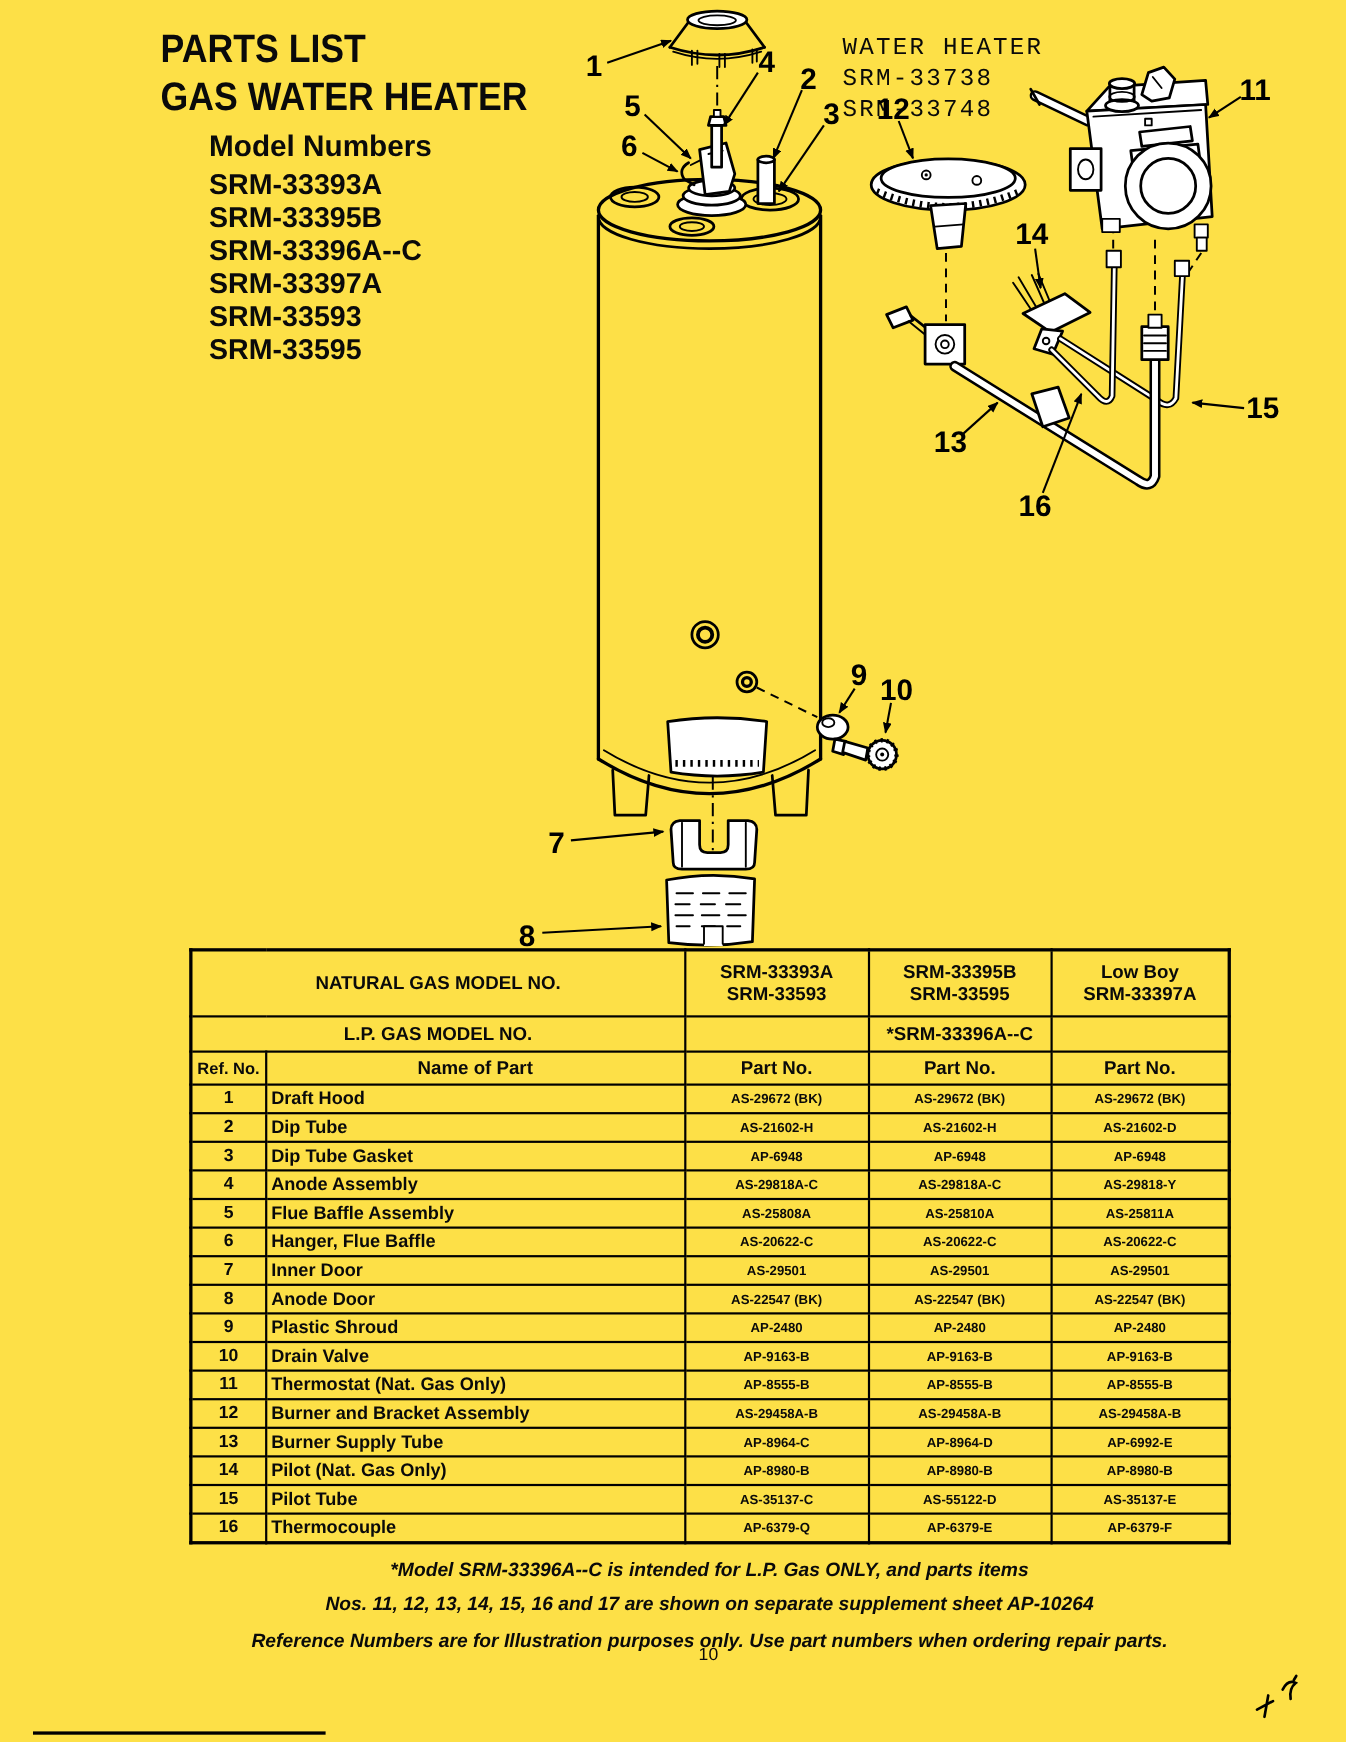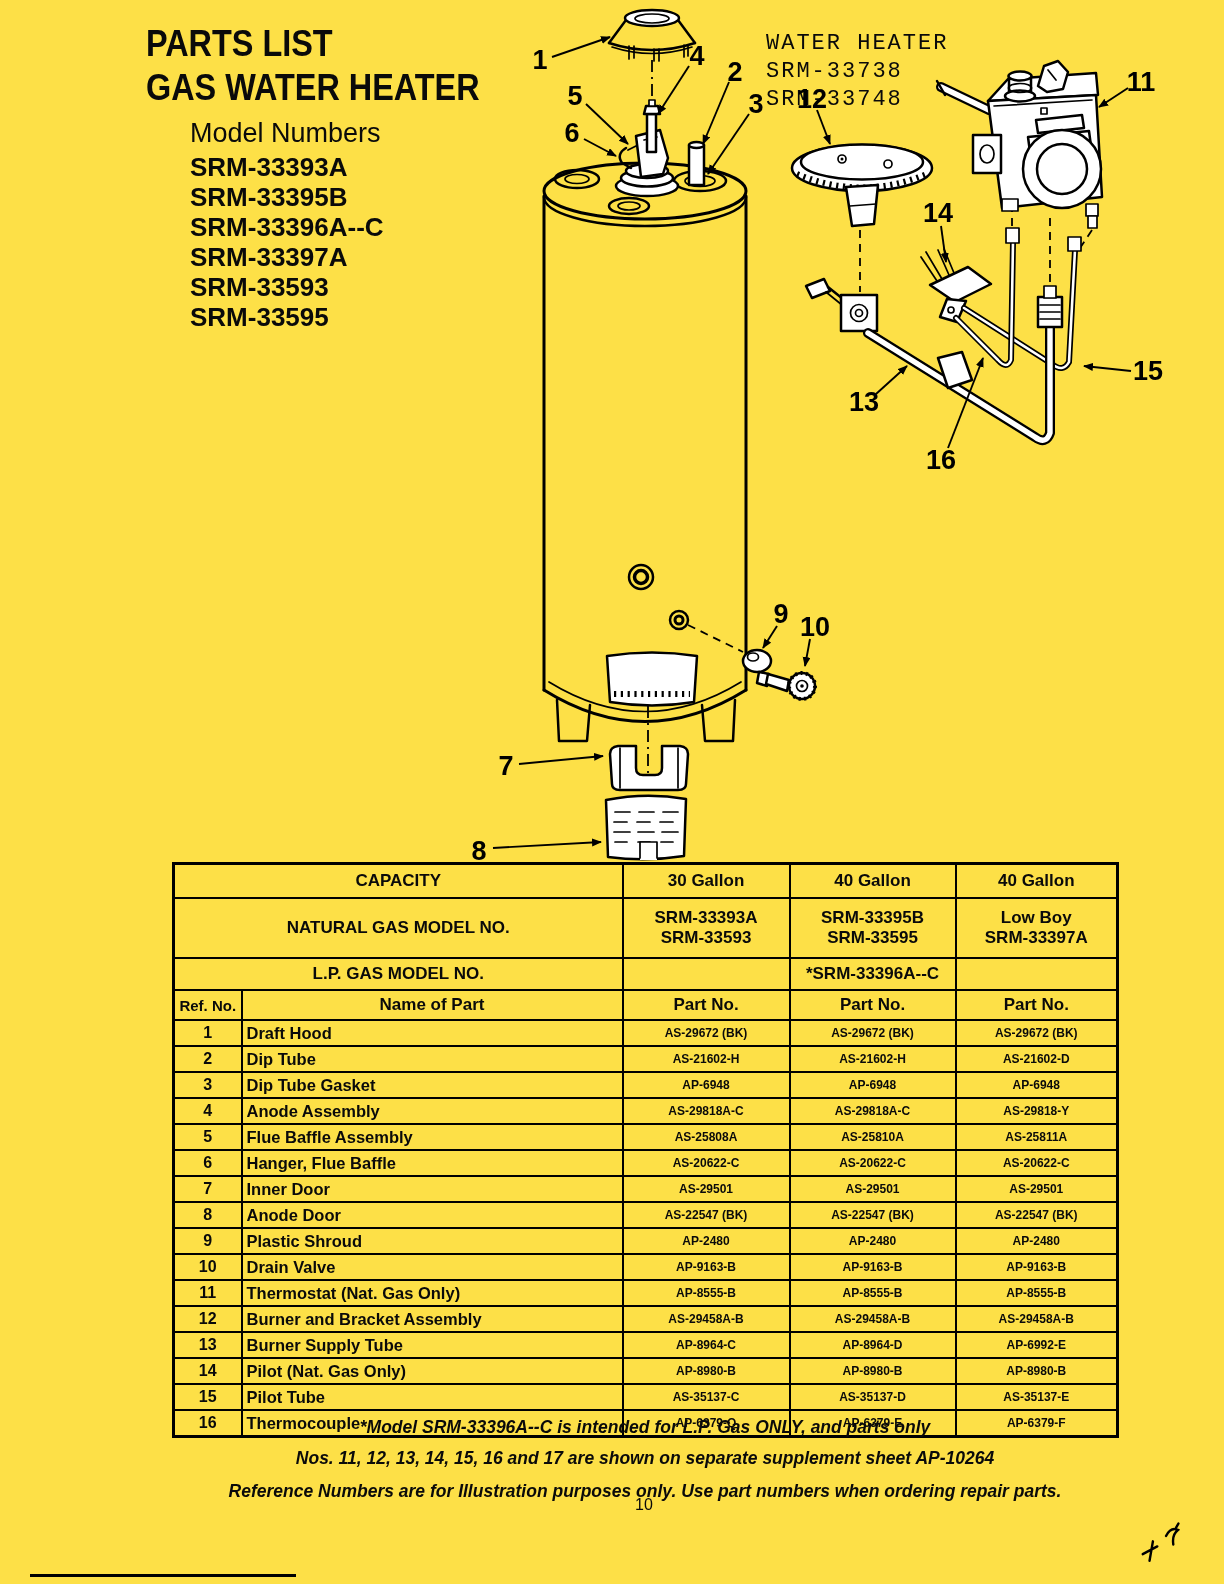--- a/index.html
+++ b/index.html
@@ -1,21 +1,21 @@
 <!DOCTYPE html>
 <html><head>
 <meta charset="utf-8">
 <style>
   html,body{margin:0;padding:0;background:#e8e8e8;}
   .page{position:relative;width:1224px;height:1584px;background:#fde047;overflow:hidden;
         font-family:"Liberation Sans",sans-serif;color:#0a0a0a;}
   
   .title{position:absolute;left:146px;top:22px;font-size:36px;font-weight:700;line-height:44px;
          transform:scaleX(0.9);transform-origin:left top;letter-spacing:0px;white-space:nowrap;}
-  .model-head{position:absolute;left:190px;top:118px;font-size:27px;font-weight:400;white-space:nowrap;text-align:right;}
+  .model-head{position:absolute;left:190px;top:118px;font-size:27px;font-weight:700;white-space:nowrap;text-align:right;}
   .models{position:absolute;left:190px;top:152px;font-size:26px;font-weight:700;line-height:30px;white-space:nowrap;}
   .corner-note{position:absolute;left:766px;top:30px;font-family:"Liberation Mono",monospace;
                font-size:22px;line-height:28px;letter-spacing:2px;white-space:nowrap;}
   
   .diagram{position:absolute;left:430px;top:0;width:794px;height:870px;}
   .diagram *{vector-effect:none;}
   .ln{stroke:#000;fill:none;stroke-width:2.5;stroke-linecap:round;stroke-linejoin:round;}
   .ln3{stroke:#000;fill:none;stroke-width:3;stroke-linecap:round;stroke-linejoin:round;}
   .thin{stroke:#000;fill:none;stroke-width:1.7;stroke-linecap:round;stroke-linejoin:round;}
   .wfill{fill:#fff;}
@@ -309,26 +309,20 @@
 
   <table class="parts-table">
     <colgroup>
       <col style="width:68px">
         <col style="width:381px">
         <col style="width:167px">
         <col style="width:166px">
         <col style="width:162px">
     </colgroup>
     <tbody>
-      <tr class="r-cap">
-        <td colspan="2" class="hc">CAPACITY</td>
-        <td class="hc">30 Gallon</td>
-        <td class="hc">40 Gallon</td>
-        <td class="hc">40 Gallon</td>
-      </tr>
       <tr class="r-ng">
         <td colspan="2" class="hc">NATURAL GAS MODEL NO.</td>
         <td class="hc two-line">
           <div>SRM-33393A</div>
           <div>SRM-33593</div>
         </td>
         <td class="hc two-line">
           <div>SRM-33395B</div>
           <div>SRM-33595</div>
         </td>
@@ -445,35 +439,35 @@
         <td class="c-ref">14</td>
         <td class="c-name">Pilot (Nat. Gas Only)</td>
         <td class="c-part">AP-8980-B</td>
         <td class="c-part">AP-8980-B</td>
         <td class="c-part">AP-8980-B</td>
       </tr>
       <tr class="r-data">
         <td class="c-ref">15</td>
         <td class="c-name">Pilot Tube</td>
         <td class="c-part">AS-35137-C</td>
-        <td class="c-part">AS-35137-D</td>
+        <td class="c-part">AS-55122-D</td>
         <td class="c-part">AS-35137-E</td>
       </tr>
       <tr class="r-data">
         <td class="c-ref">16</td>
         <td class="c-name">Thermocouple</td>
         <td class="c-part">AP-6379-Q</td>
         <td class="c-part">AP-6379-E</td>
         <td class="c-part">AP-6379-F</td>
       </tr>
     </tbody>
   </table>
 
   <div class="footnotes">
-    <div>*Model SRM-33396A--C is intended for L.P. Gas ONLY, and parts only</div>
+    <div>*Model SRM-33396A--C is intended for L.P. Gas ONLY, and parts items</div>
     <div>Nos. 11, 12, 13, 14, 15, 16 and 17 are shown on separate supplement sheet AP-10264</div>
     <div style="margin-top:2px">Reference Numbers are for Illustration purposes only. Use part numbers when ordering repair parts.</div>
   </div>
 
   <div class="pageno">10</div>
   <div class="bottom-rule"></div>
 
   <svg class="mark" viewBox="0 0 70 56">
     <path d="M14,40 L22,22 M9,32 L25,28" stroke="#000" stroke-width="2.4" fill="none" stroke-linecap="round"></path>
     <path d="M36,20 Q43,12 49,17 Q42,20 41,30 M48,14 l3,-3" stroke="#000" stroke-width="2.4" fill="none" stroke-linecap="round"></path>

